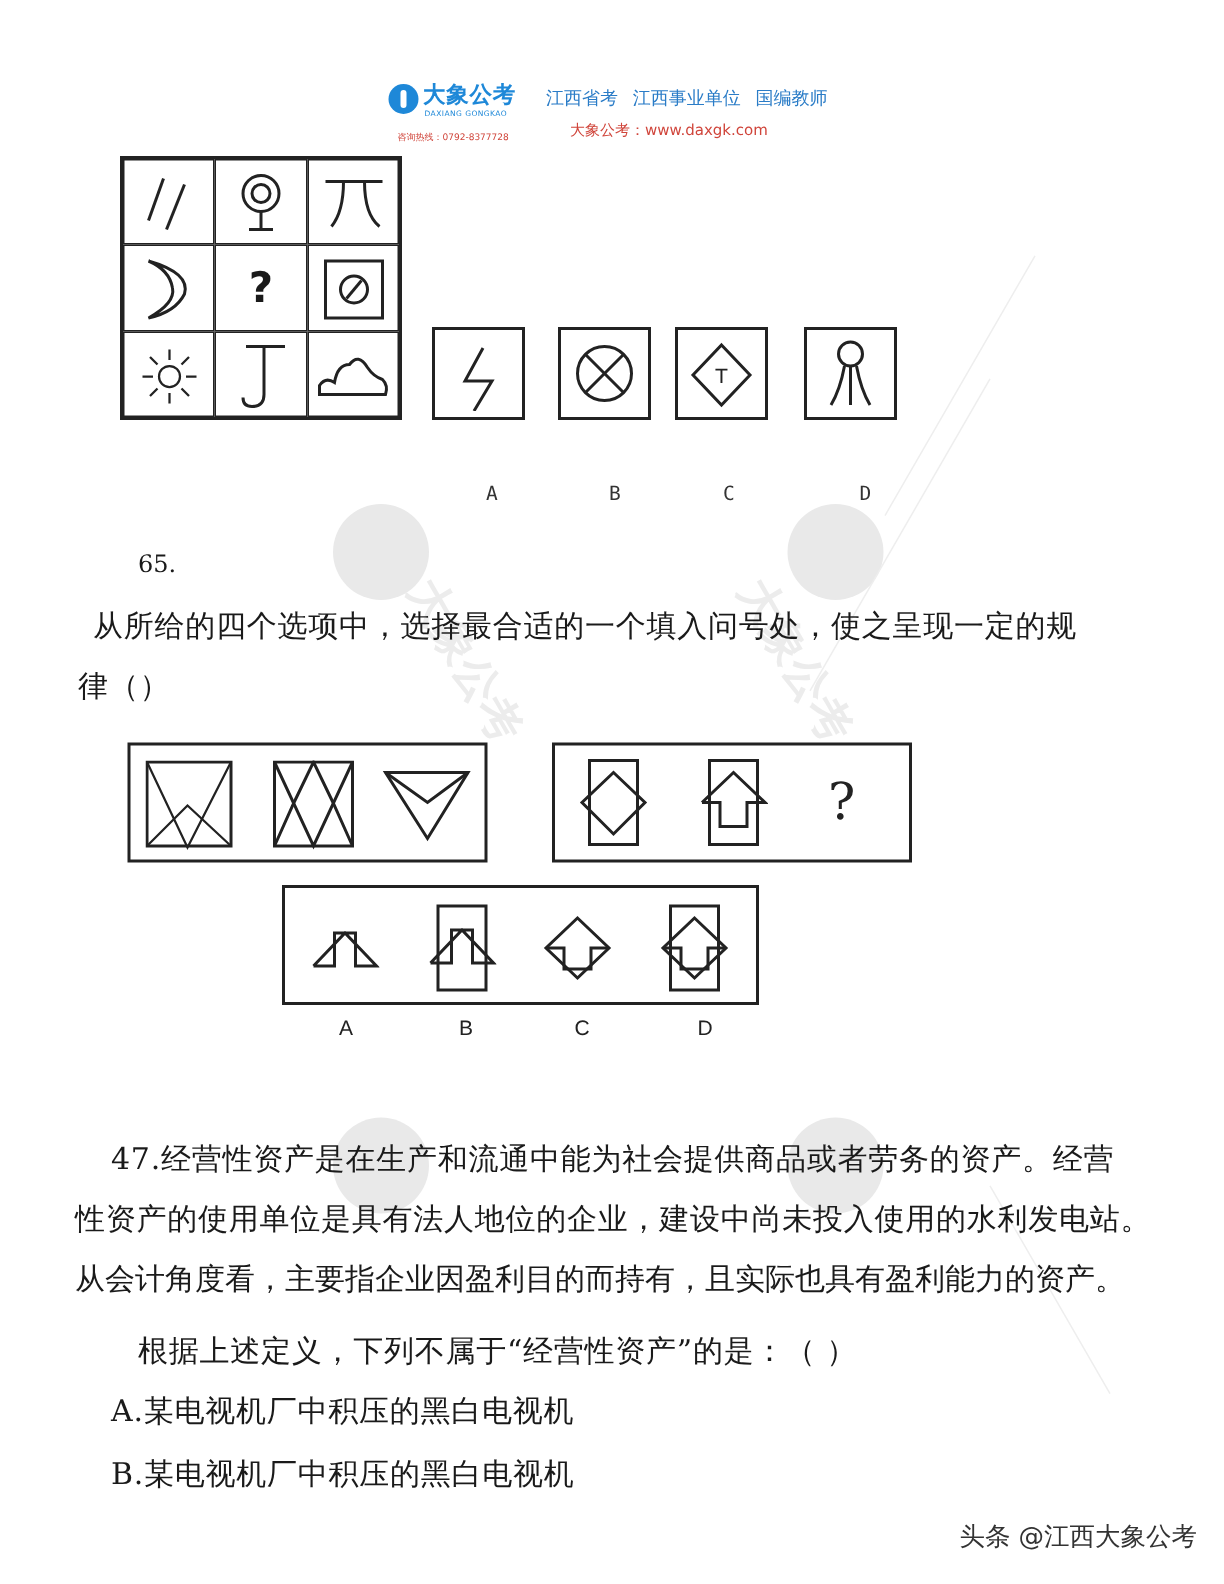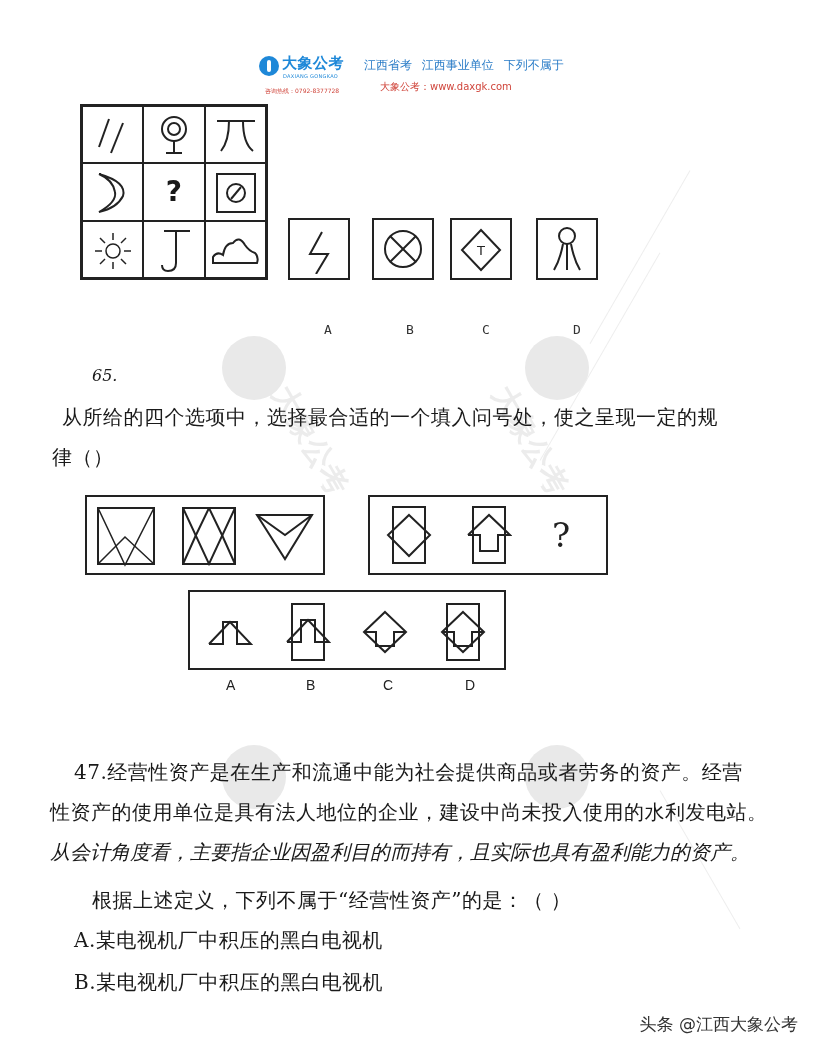--- a/index.html
+++ b/index.html
@@ -32,21 +32,21 @@
   .grid { left: 80px; top: 104px; width: 188px; height: 176px; border: 2px solid #222;
           display: grid; grid-template-columns: repeat(3, 1fr); grid-template-rows: repeat(3, 1fr); box-sizing: border-box; }
   .grid .cell { border: 1px solid #222; position: relative; display: flex; align-items: center; justify-content: center; }
   .grid svg { width: 52px; height: 48px; }
   .opt-box { position: absolute; top: 218px; width: 62px; height: 62px; border: 2px solid #222; box-sizing: border-box;
              display: flex; align-items: center; justify-content: center; }
   .opt-box svg { width: 50px; height: 50px; }
   .opt-label { position: absolute; top: 322px; font-family: "DejaVu Sans Mono", monospace; font-size: 13px; color: #333; }
 
   
-  .qnum { font-size: 16px; font-style: italic; }
+  .qnum { font-size: 16px; }
   .para { font-size: 20px; line-height: 40px; letter-spacing: 0.5px; }
 
   
   .fig-box { position: absolute; border: 2px solid #222; box-sizing: border-box; }
   .fig-box svg { position: absolute; }
   .fig-label { position: absolute; top: 677px; font-family: "Liberation Sans", sans-serif; font-size: 14px; color: #222; }
 
   .footer-tag { right: 18px; top: 1013px; font-family: "DejaVu Sans", sans-serif; font-size: 17px; color: #333;
                 text-shadow: 0 0 2px #fff, 0 0 3px #fff; }
 </style>
@@ -59,21 +59,21 @@
 <div class="wm-circle" style="left:525px;top:745px;"></div>
 <div class="wm-text" style="left:250px;top:420px;">大象公考</div>
 <div class="wm-text" style="left:470px;top:420px;">大象公考</div>
 <div class="wm-line" style="left:690px;top:170px;width:200px;transform:rotate(120deg);"></div>
 <div class="wm-line" style="left:540px;top:460px;width:240px;transform:rotate(-60deg);"></div>
 <div class="wm-line" style="left:660px;top:790px;width:160px;transform:rotate(60deg);"></div>
 
 <div class="abs hdr-logo"></div>
 <div class="abs hdr-brand">大象公考</div>
 <div class="abs hdr-brand-en">DAXIANG GONGKAO</div>
-<div class="abs hdr-tags">江西省考 江西事业单位 下列不属于</div>
+<div class="abs hdr-tags">江西省考 江西事业单位 国编教师</div>
 <div class="abs hdr-phone">咨询热线：0792-8377728</div>
 <div class="abs hdr-site">大象公考：www.daxgk.com</div>
 
 <div class="abs grid">
   <div class="cell">
     <svg viewBox="0 0 52 48">
         <line x1="22" y1="8" x2="12" y2="36" stroke="#222" stroke-width="2"></line>
         <line x1="36" y1="12" x2="24" y2="42" stroke="#222" stroke-width="2"></line>
       </svg>
   </div>
@@ -217,18 +217,18 @@
     <polyline points="2,30 14,30 14,44 32,44 32,30 44,30" fill="none" stroke="#222" stroke-width="2"></polyline>
   </svg>
 </div>
 <div class="fig-label" style="left:226px;">A</div>
 <div class="fig-label" style="left:306px;">B</div>
 <div class="fig-label" style="left:383px;">C</div>
 <div class="fig-label" style="left:465px;">D</div>
 
 <div class="abs para" style="left:74px;top:752px;">47.经营性资产是在生产和流通中能为社会提供商品或者劳务的资产。经营</div>
 <div class="abs para" style="left:50px;top:792px;">性资产的使用单位是具有法人地位的企业，建设中尚未投入使用的水利发电站。</div>
-<div class="abs para" style="left:50px;top:832px;letter-spacing:0;font-style:italic;">从会计角度看，主要指企业因盈利目的而持有，且实际也具有盈利能力的资产。</div>
+<div class="abs para" style="left:50px;top:832px;letter-spacing:0;">从会计角度看，主要指企业因盈利目的而持有，且实际也具有盈利能力的资产。</div>
 <div class="abs para" style="left:92px;top:880px;">根据上述定义，下列不属于“经营性资产”的是：（ ）</div>
 <div class="abs para" style="left:74px;top:920px;">A.某电视机厂中积压的黑白电视机</div>
 <div class="abs para" style="left:74px;top:962px;">B.某电视机厂中积压的黑白电视机</div>
 
 <div class="abs footer-tag">头条 @江西大象公考</div>
 
 </body></html>

